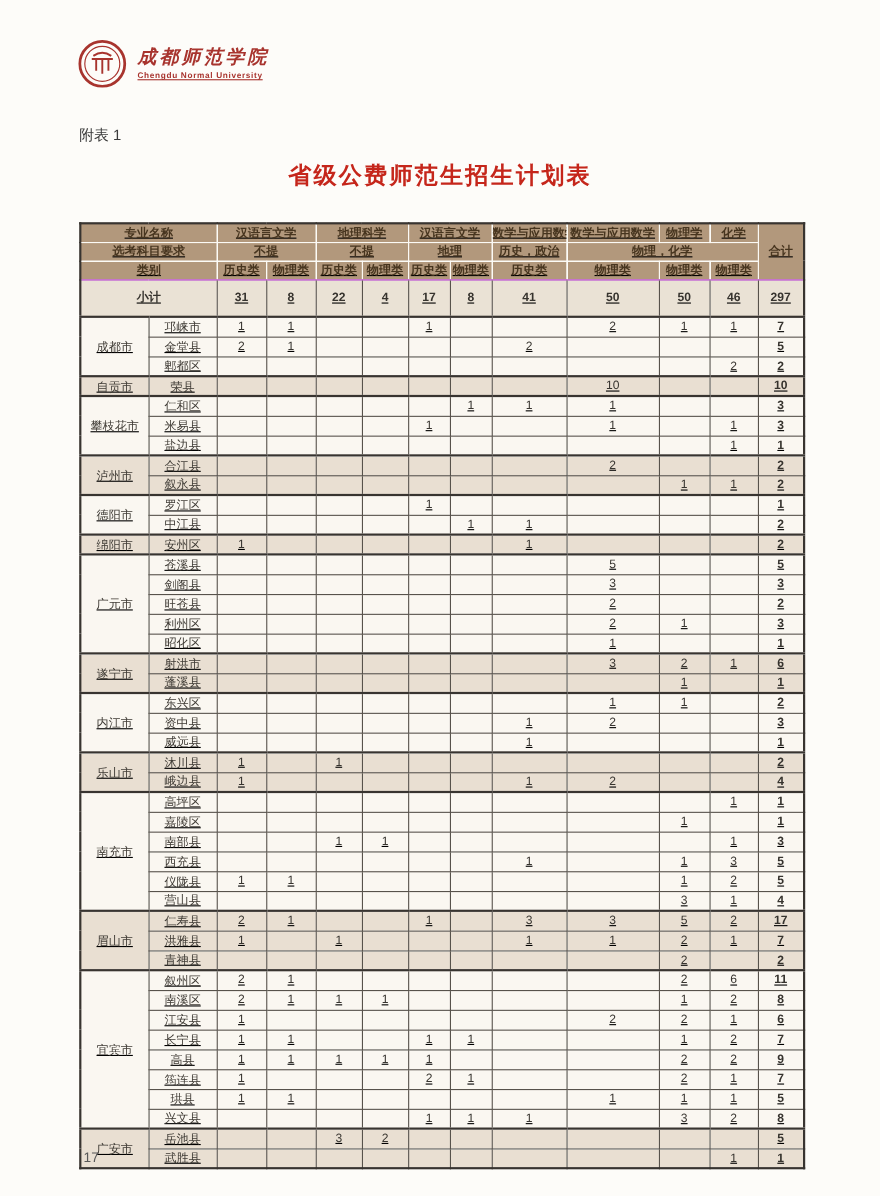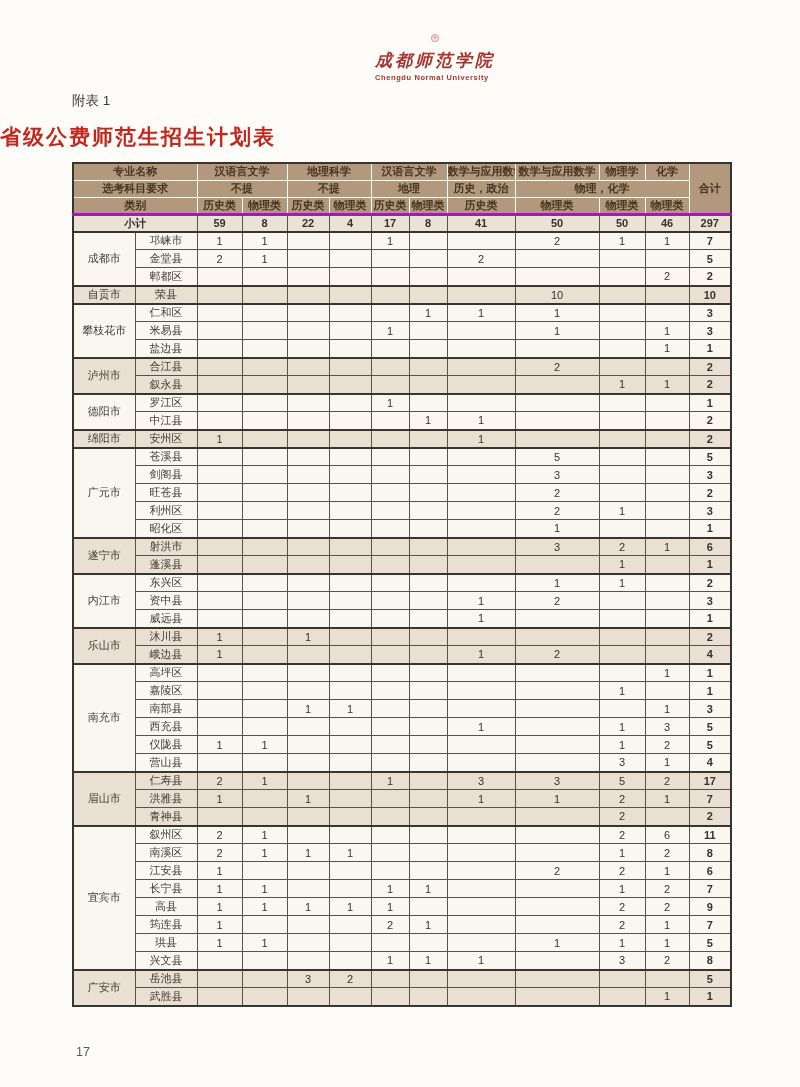--- a/index.html
+++ b/index.html
@@ -8,77 +8,78 @@
     width:800px; height:1087px;
     background:#fdfcf9;
     font-family:"Liberation Sans","DejaVu Sans",sans-serif;
     position:relative;
     overflow:hidden;
   }
   .logo-row {
     display:flex; align-items:center; gap:9px;
     margin:34px 0 0 70px;
     height:48px;
-    flex-direction:column;
   }
   .logo-text-block { display:flex; flex-direction:column; }
   .logo-cn {
     font-family:"DejaVu Serif","Liberation Serif",serif;
     font-style:italic; font-weight:bold;
     font-size:17px; color:#a8342e; letter-spacing:3px;
     line-height:1.1;
   }
   .logo-en {
     font-size:7.5px; font-weight:bold; color:#a8342e;
-    letter-spacing:0.6px; margin-top:3px;
+    letter-spacing:0.6px; margin-top:3px;text-decoration:underline;
   }
   .annex-label {
-    margin:10px 0 0 72px;
+    margin:32px 0 0 72px;
     font-size:13.5px; color:#3b3b3b;
   }
   .doc-title {
     margin-top:13px;
+    text-align:center;
     font-size:21px; font-weight:bold;
     color:#c5261b; letter-spacing:2px;
   }
   table.plan {
     border-collapse:collapse;
     table-layout:fixed;
     width:658px;
-    margin:11px 0 0 72px;
+    margin:29px 0 0 72px;
     border:2px solid #383430;
+    text-decoration:underline;
   }
   .plan th, .plan td {
     padding:0;
     text-align:center;
     vertical-align:middle;
     overflow:hidden;
     white-space:nowrap;
   }
   .plan thead th {
     background:#b2987c;
     color:#47351f;
     font-weight:bold;
     font-size:11px;
     height:17px;
     border:1px solid #fcfaf5;
   }
   .plan thead tr:nth-child(3) th,
-  .plan thead th[rowspan] { border-bottom:3px solid #a21caf; }
+  .plan thead th[rowspan] { border-bottom:1px solid #a21caf; }
   .plan td {
     border:1px solid #57524b;
     font-size:11px;
     height:18px;
     color:#36332e;
     background:#faf7f1;
   }
   .plan tr.subtotal td {
     background:#eae2d5;
     font-weight:bold;
-    height:17px;
+    height:34px;
   }
   .plan td.sh { background:#e9dfd2; }
   .plan tr.gs td { border-top:2px solid #383430; }
   .plan td:last-child { font-weight:bold; }
   .plan td.city, .plan td.county { color:#3f3b35; }
   .page-number {
     position:absolute; left:76px; top:1045px;
     font-size:12.5px; color:#585858;
   }
 </style>
@@ -153,21 +154,21 @@
         <th>物理类</th>
         <th>历史类</th>
         <th>物理类</th>
         <th>物理类</th>
         <th>物理类</th>
       </tr>
     </thead>
   <tbody>
       <tr class="subtotal">
         <td colspan="2">小计</td>
-        <td>59</td>
+        <td>31</td>
         <td>8</td>
         <td>22</td>
         <td>4</td>
         <td>17</td>
         <td>8</td>
         <td>41</td>
         <td>50</td>
         <td>50</td>
         <td>46</td>
         <td>297</td>

